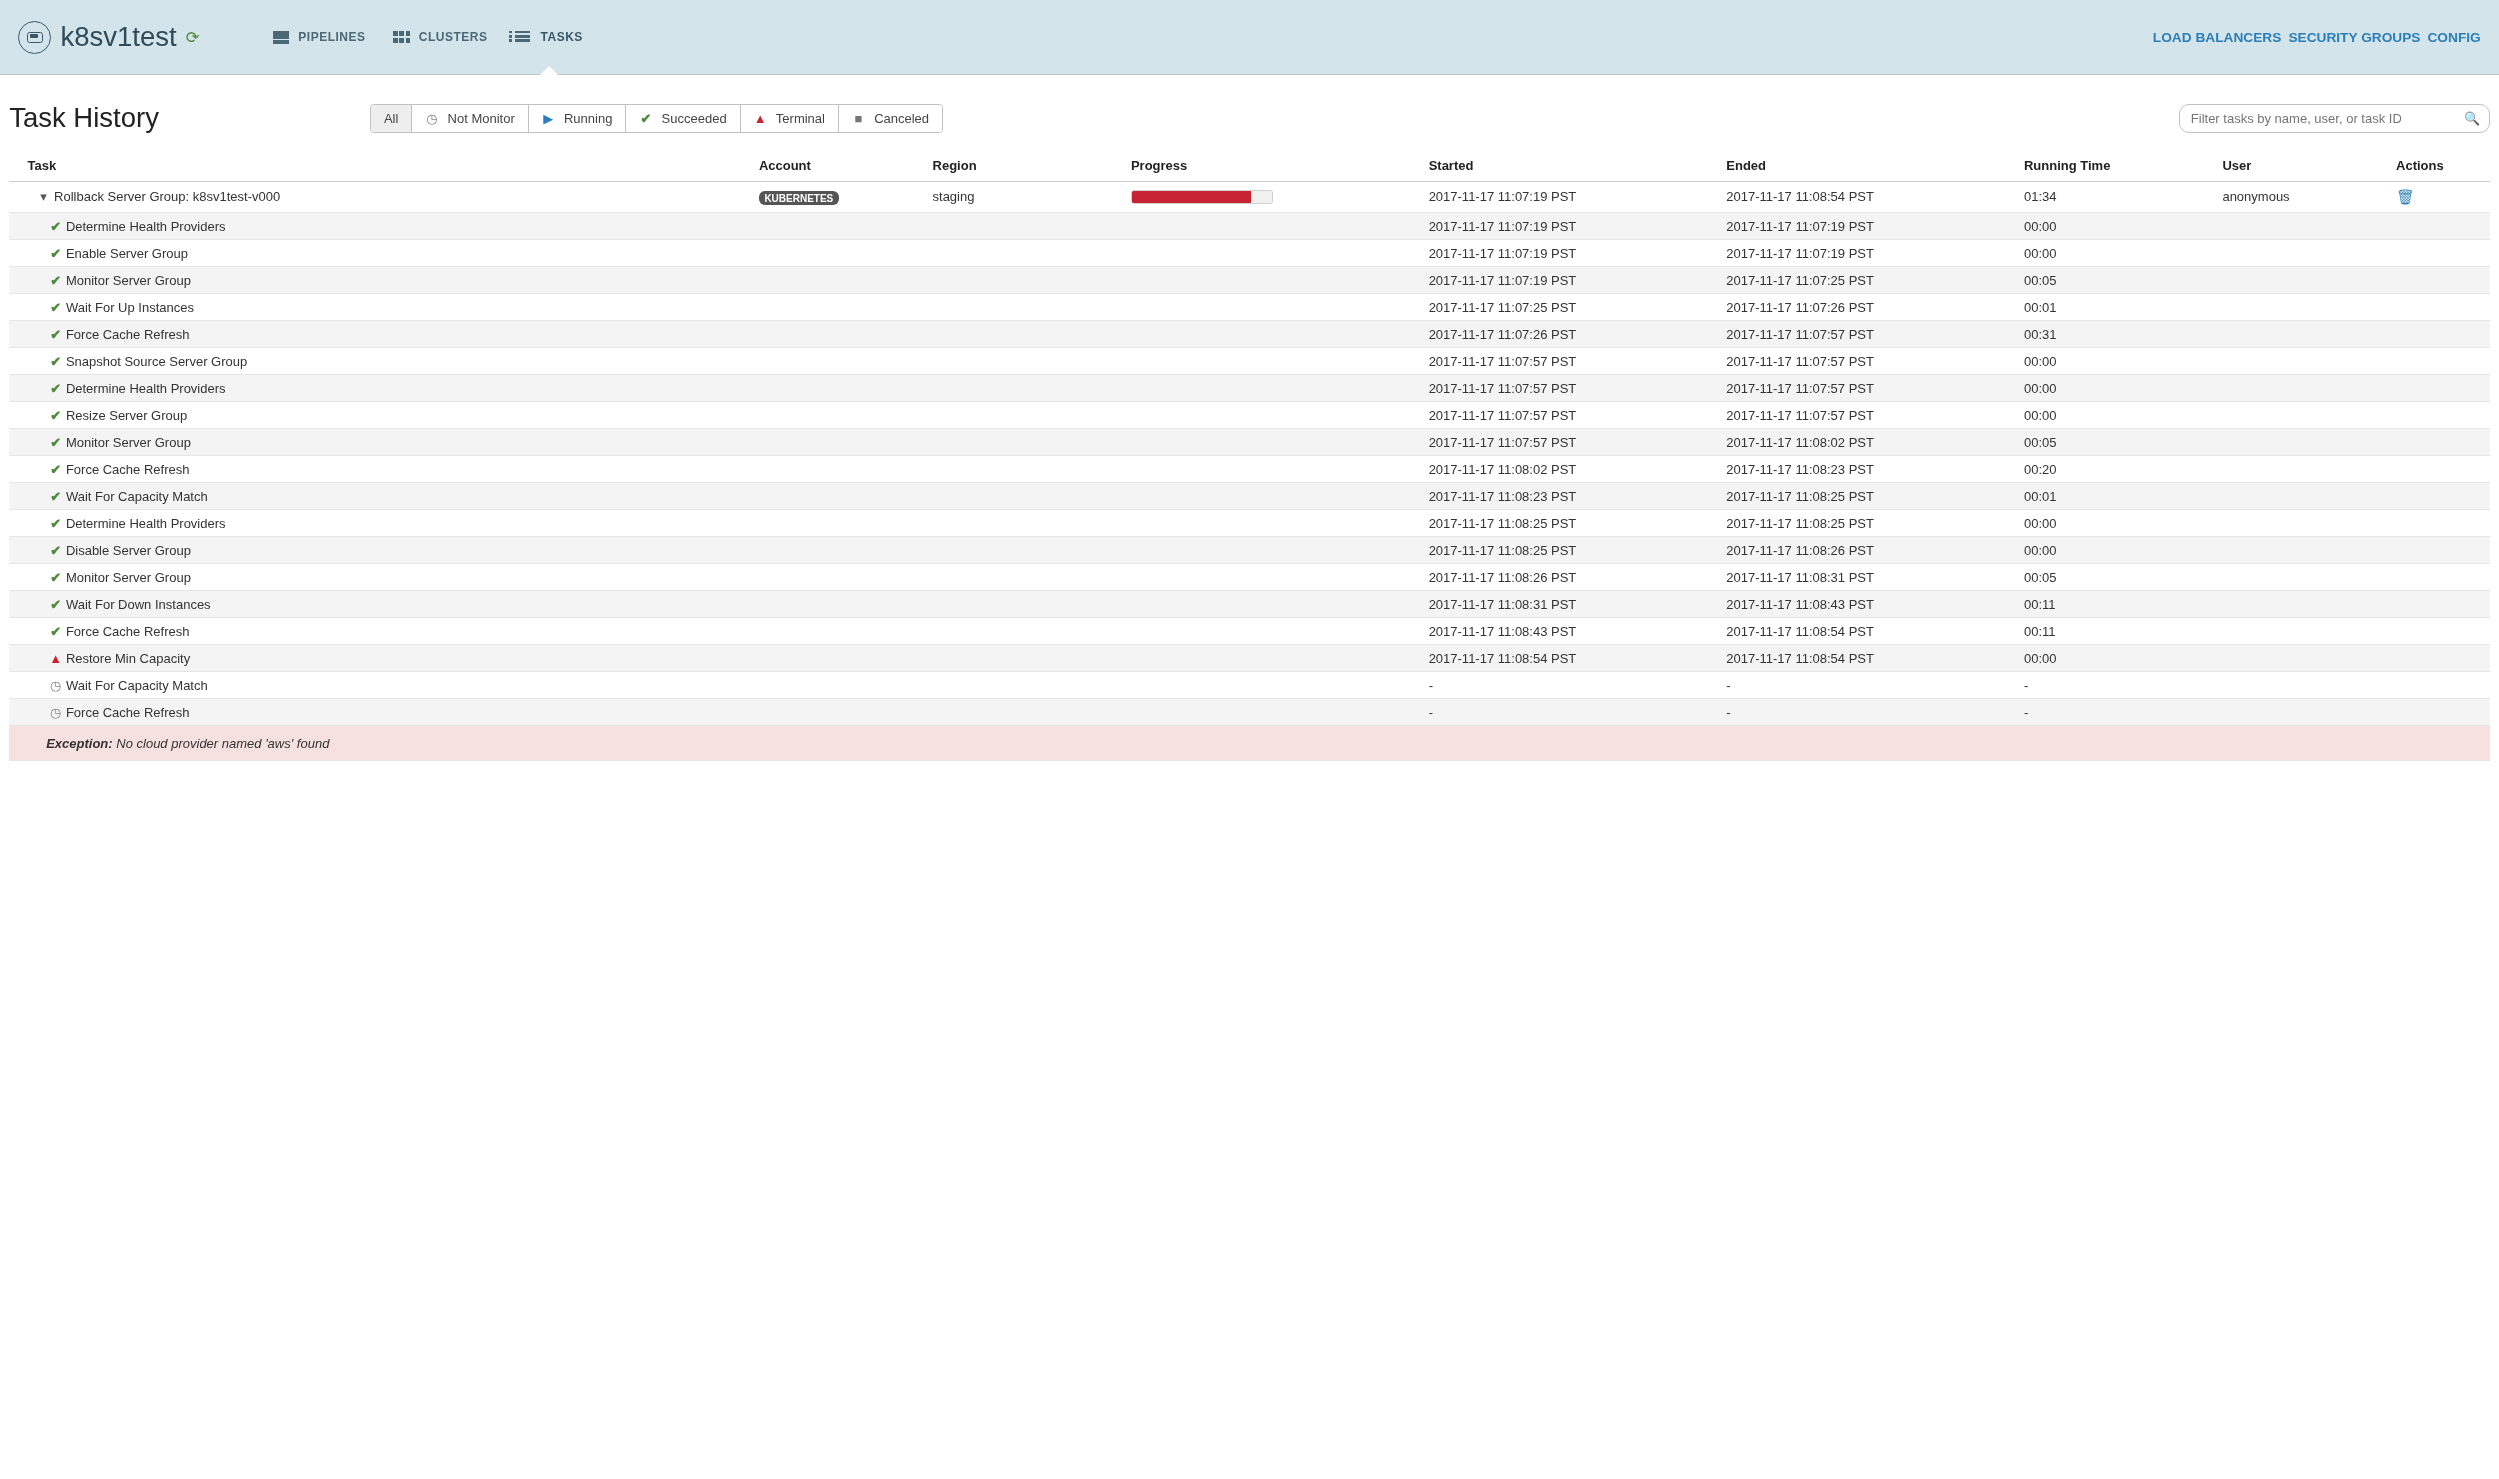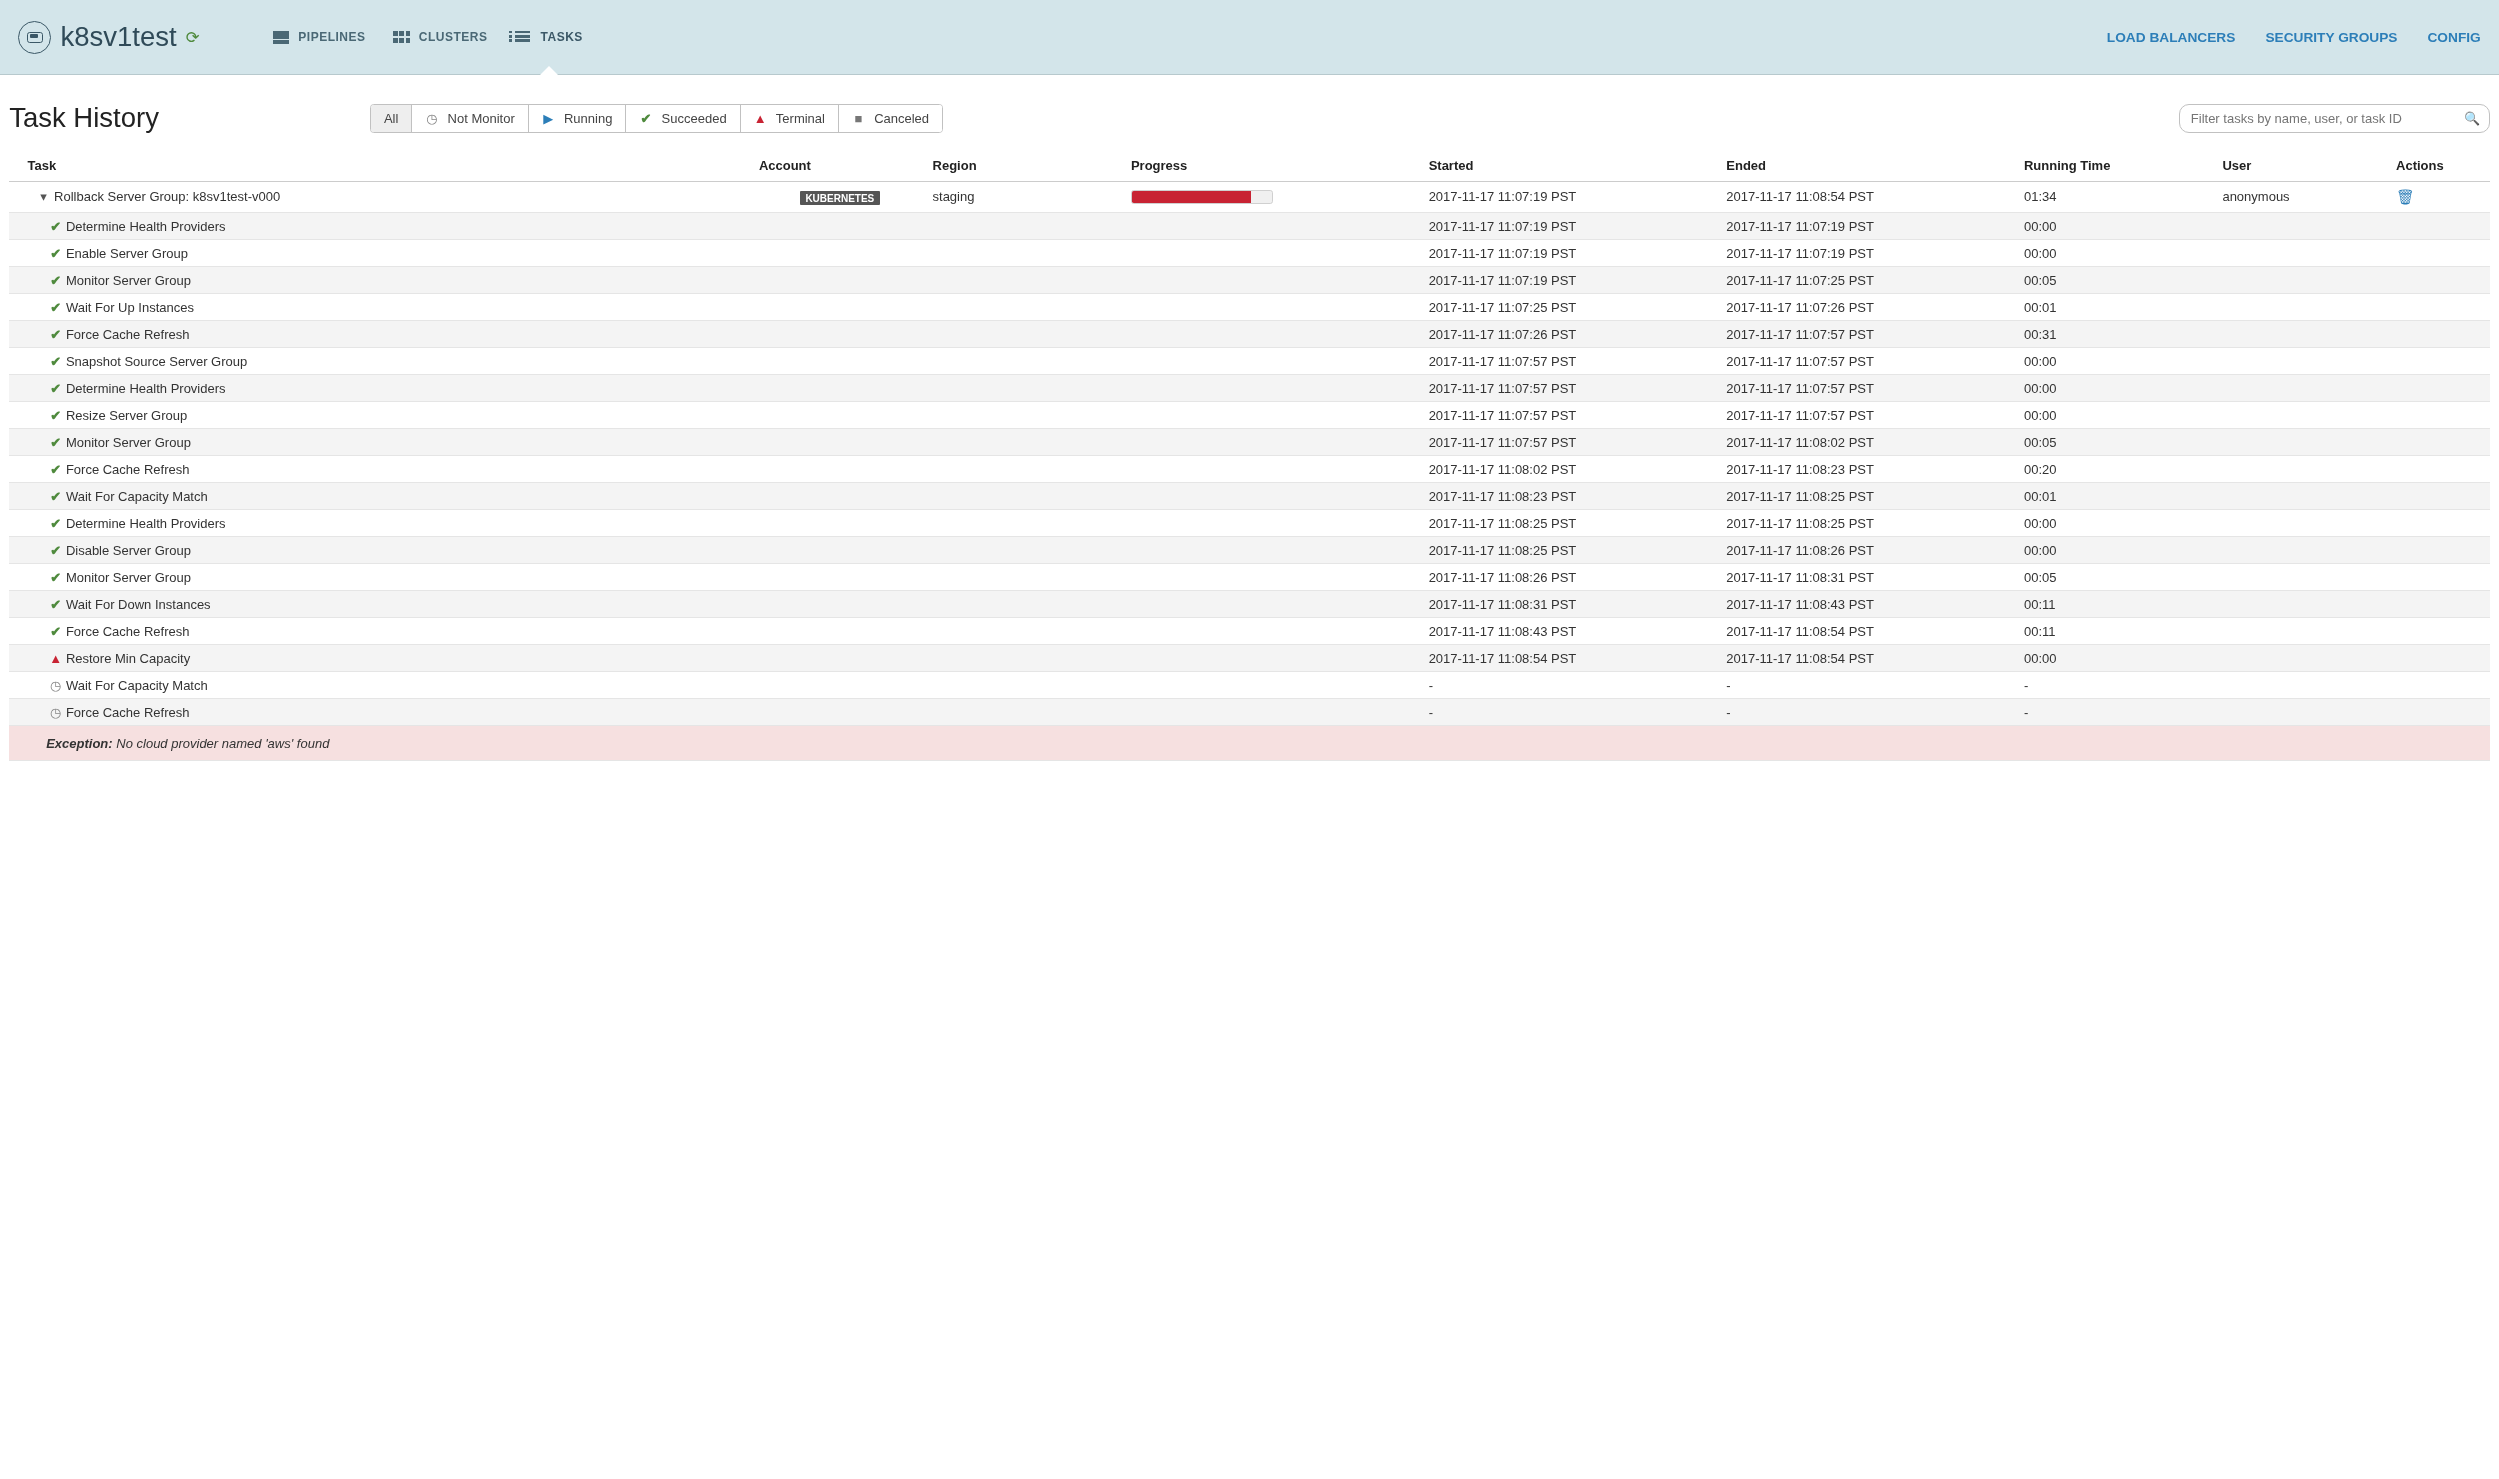--- a/index.html
+++ b/index.html
@@ -59,21 +59,21 @@
     content: "";
     position: absolute;
     bottom: -0.9px; left: 50%;
     transform: translateX(-50%);
     width: 0; height: 0;
     border-left: 9.2px solid transparent;
     border-right: 9.2px solid transparent;
     border-bottom: 9.2px solid #fff;
   }
 
-  .right-nav { margin-left: auto; display: flex; gap: 30px; }
+  .right-nav { margin-left: auto; display: flex; gap: 7px; }
   .right-nav a {
     color: #2c7eb8; font-weight: 600; font-size: 13.7px;
     text-decoration: none;
   }
 
   
   .content { padding: 18.3px 9.2px 9.2px 9.2px; }
   .title-row { display: flex; align-items: center; padding: 9.2px 0 16.5px 0; gap: 211px; }
   .page-title { font-size: 27.5px; font-weight: 500; color: #222; }
 
@@ -113,21 +113,21 @@
   tbody tr.parent td { padding: 6.4px 5.5px; }
   tbody tr.child td { padding: 5.5px 5.5px; }
   tbody tr.child.odd { background: #f4f4f4; }
   tbody tr.child.even { background: #ffffff; }
   tbody tr.child td:first-child { padding-left: 40px; }
   tbody tr.parent td:first-child { padding-left: 31px; }
 
   .expand-caret { display:inline-block; margin-right:3.7px; color:#555; }
   .badge-account {
     background: #555; color: #fff; font-size: 10px; font-weight: 600;
-    padding: 1.8px 5.5px; border-radius: 1px; margin-left: 41px;
+    padding: 1.8px 5.5px; border-radius: 6px;
   }
   .progress-bar {
     width: 142px; height: 14.7px; background: #f0f0f0;
     border: 0.9px solid #d0d0d0; border-radius: 2.7px; overflow: hidden;
   }
   .progress-fill { height: 100%; background: #c82333; }
 
   .status-icon { display: inline-block; width: 13px; text-align: center; margin-right: 3.7px; }
   .status-succeeded { color: #4f8a3d; font-weight: bold; }
   .status-terminal { color: #c82333; font-weight: bold; }

